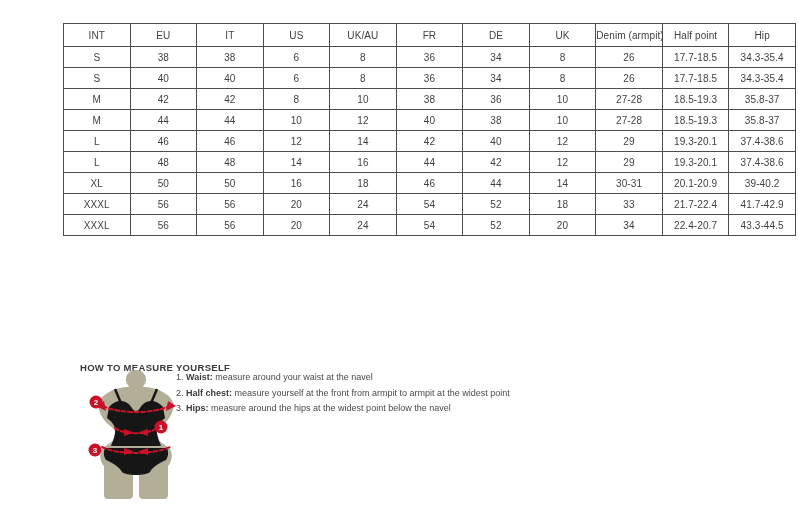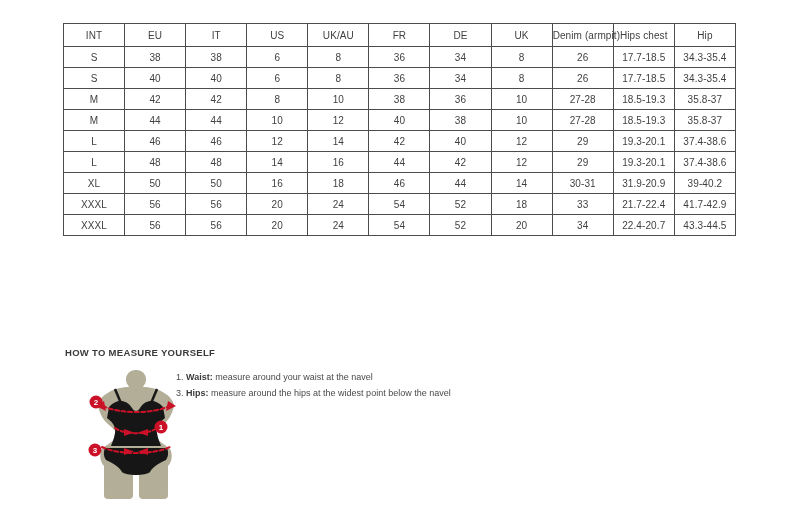--- a/index.html
+++ b/index.html
@@ -16,21 +16,21 @@
     background: #ffffff;
     font-family: "Liberation Sans", sans-serif;
     position: relative;
     overflow: hidden;
   }
 
   
   .size-table {
     position: absolute;
     left: 63px; top: 23px;
-    width: 673px;
+    width: 733px;
     border-collapse: collapse;
     table-layout: fixed;
   }
   .size-table th, .size-table td {
     border: 1px solid var(--table-border);
     text-align: center;
     vertical-align: middle;
     font-size: 10px;
     font-weight: 400;
     color: var(--text);
@@ -38,21 +38,21 @@
     white-space: nowrap;
     height: 21px;
     letter-spacing: 0.1px;
   }
   .size-table th { height: 23px; }
 
   
   .measure-title {
     position: absolute;
     left: 64px; top: 346px;
-    margin: 1px;
+    margin: 16px;
     font-size: 9.5px;
     font-weight: 700;
     letter-spacing: 0.3px;
     color: #3a3a3a;
   }
   .figure-wrap {
     position: absolute;
     left: 84px; top: 369px;
     width: 106px; height: 133px;
   }
@@ -83,21 +83,21 @@
       <tr>
           <th>INT</th>
           <th>EU</th>
           <th>IT</th>
           <th>US</th>
           <th>UK/AU</th>
           <th>FR</th>
           <th>DE</th>
           <th>UK</th>
           <th>Denim (armpit)</th>
-          <th>Hips chest</th>
+          <th>Half point</th>
           <th>Hip</th>
         </tr>
     </thead>
     <tbody>
         <tr>
           <td>S</td>
           <td>38</td>
           <td>38</td>
           <td>6</td>
           <td>8</td>
@@ -176,21 +176,21 @@
         <tr>
           <td>XL</td>
           <td>50</td>
           <td>50</td>
           <td>16</td>
           <td>18</td>
           <td>46</td>
           <td>44</td>
           <td>14</td>
           <td>30-31</td>
-          <td>31.9-20.9</td>
+          <td>20.1-20.9</td>
           <td>39-40.2</td>
         </tr>
         <tr>
           <td>XXXL</td>
           <td>56</td>
           <td>56</td>
           <td>20</td>
           <td>24</td>
           <td>54</td>
           <td>52</td>
@@ -259,16 +259,17 @@
       </g>
       <g>
         <circle cx="11" cy="81" r="6.5" fill="var(--accent-red)"></circle>
         <text x="11" y="84" text-anchor="middle" class="badge-num">3</text>
       </g>
     </svg>
   </div>
 
   <div class="steps">
     <div class="step"><span>1.</span> <span class="term">Waist:</span><span> measure around your waist at the navel</span></div>
+    <div class="step"><span>2.</span> <span class="term">Half chest:</span><span> measure yourself at the front from armpit to armpit at the widest point</span></div>
     <div class="step"><span>3.</span> <span class="term">Hips:</span><span> measure around the hips at the widest point below the navel</span></div>
   </div>
 
 </div>
 
 </body></html>

